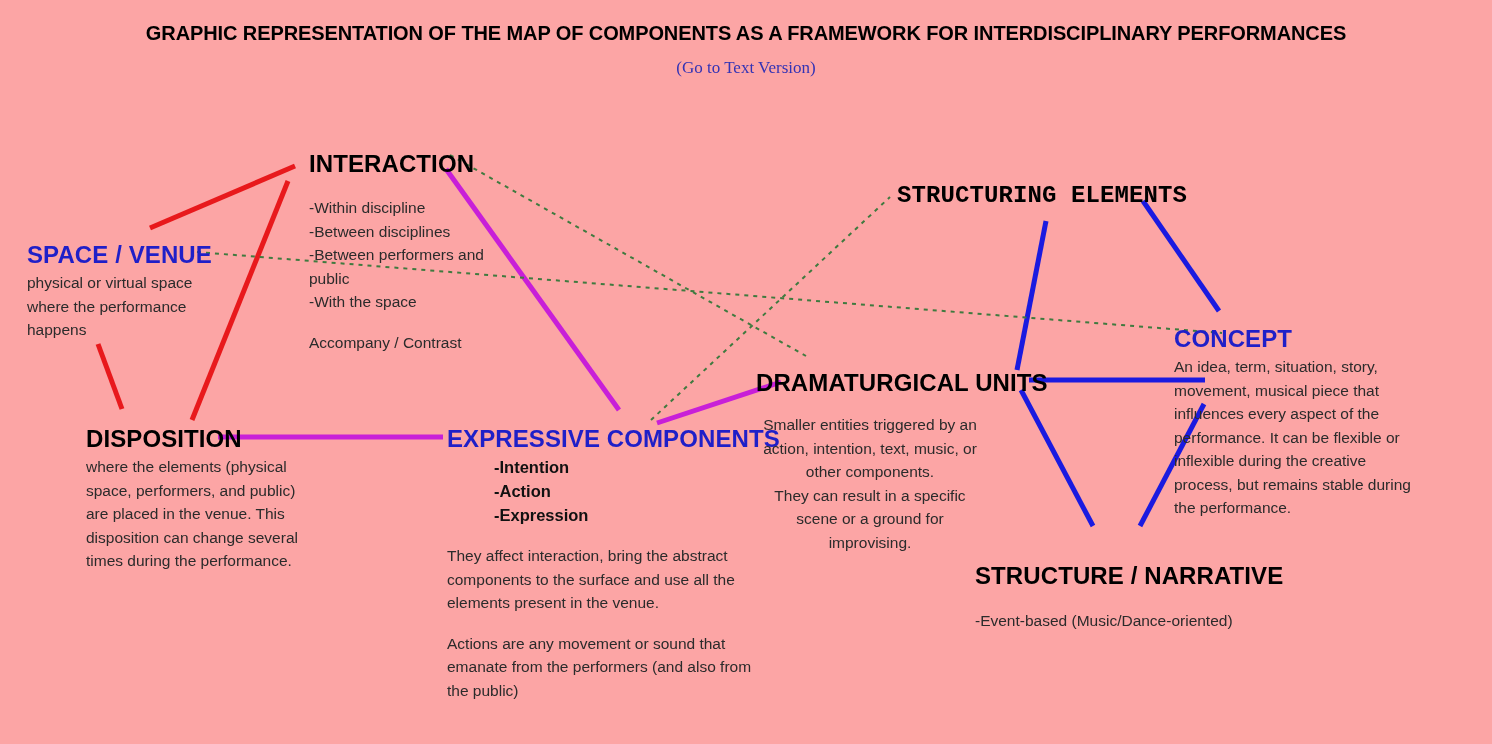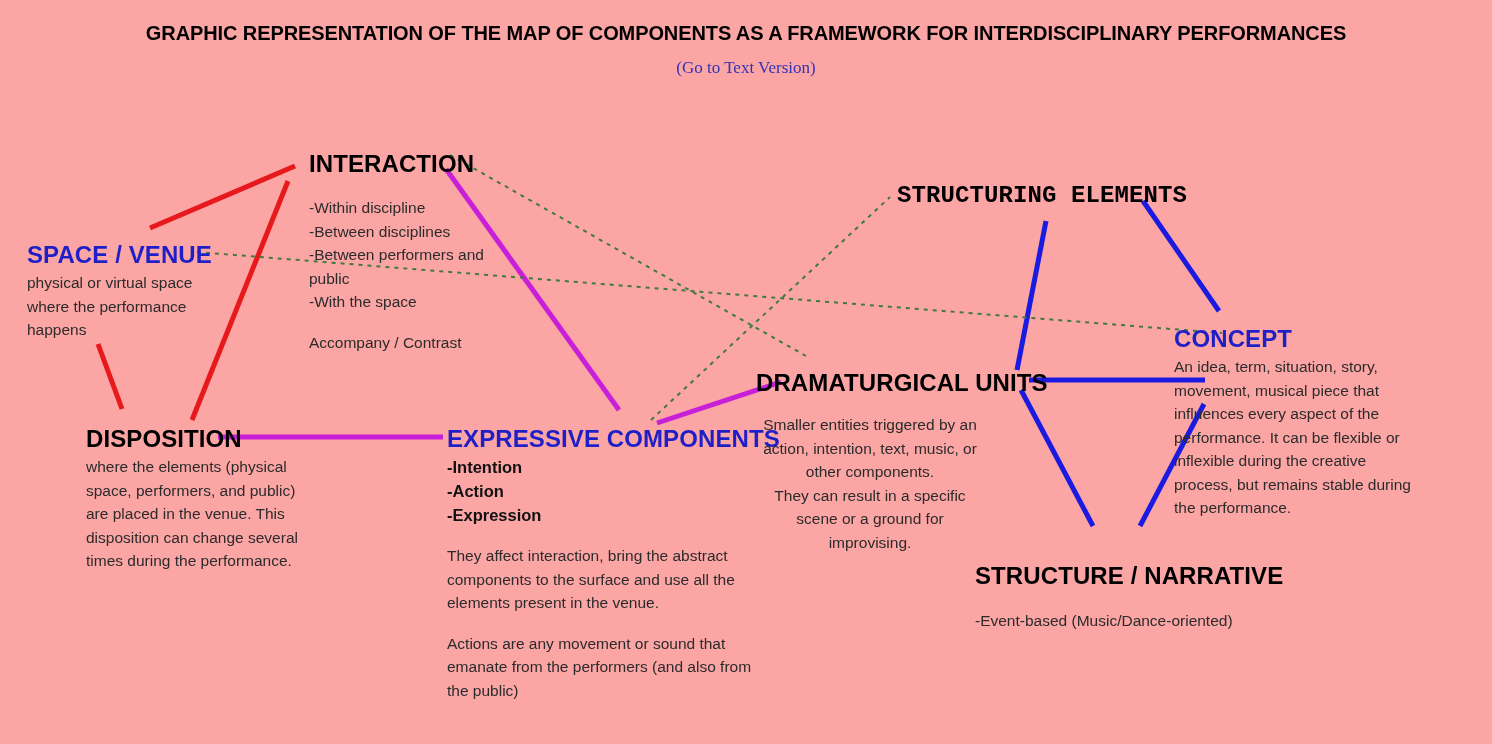--- a/index.html
+++ b/index.html
@@ -37,20 +37,21 @@
   .body {
     font-size: 15.5px;
     line-height: 23.5px;
     color: #2b2b2b;
   }
   .body.bold {
     font-weight: bold;
     color: #111111;
     font-size: 16.5px;
     line-height: 24px;
+    margin-left: 47px;
   }
   .body.center { text-align: center; }
   .gap { height: 17px; }
 
   #title {
     position: absolute;
     top: 22px;
     left: 0;
     width: 1492px;
     text-align: center;

